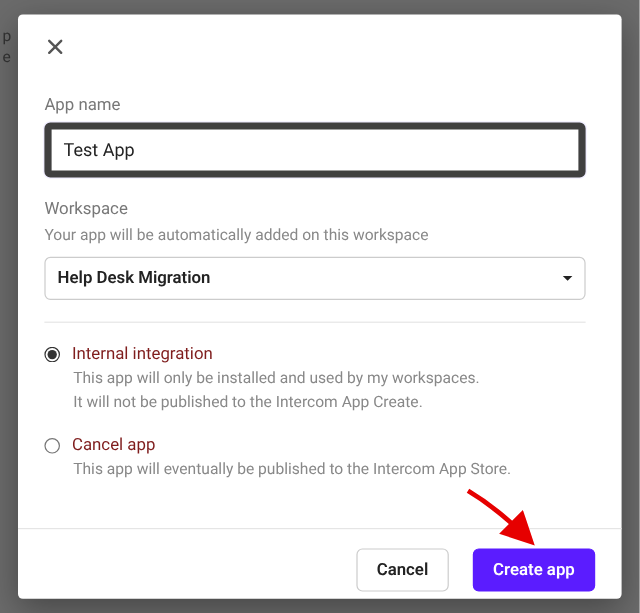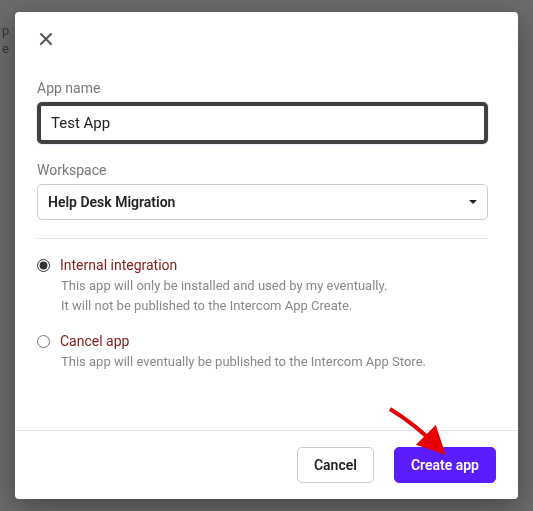--- a/index.html
+++ b/index.html
@@ -70,21 +70,21 @@
       font-size: 13px;
       color: #888;
       margin-bottom: 8px;
       line-height: 1.4;
     }
     .text-input {
       width: 100%;
       padding: 8px 10px;
       font-size: 15px;
       color: #222;
-      border: 4px solid #404040;
+      border: 6px solid #404040;
       border-radius: 5px;
       outline: none;
       box-shadow: 0 0 0 1px rgba(107,76,255,0.1);
       font-family: inherit;
     }
     .select {
       width: 100%;
       padding: 9px 10px;
       font-size: 14px;
       font-weight: 600;
@@ -181,34 +181,35 @@
         <path d="M3 3 L13 13 M13 3 L3 13" stroke="#555" stroke-width="2" stroke-linecap="round"></path>
       </svg>
     </div>
   </div>
 
   <div class="modal-body">
     <div class="field-label">App name</div>
     <input type="text" class="text-input" value="Test App" style="">
 
     <div class="field-label" style="margin-top:18px">Workspace</div>
+    <div class="sub-label">Your app will be automatically added on this workspace</div>
     <div class="select">
       <span>Help Desk Migration</span>
       <span class="caret"></span>
     </div>
 
     <div class="divider"></div>
 
     <div class="radio-group">
       <div class="radio-row">
         <input type="radio" name="apptype" class="radio-input" checked="" style="">
         <label class="radio-label">Internal integration</label>
       </div>
       <div class="radio-desc">
-        <span>This app will only be installed and used by my eventually.</span><br>
+        <span>This app will only be installed and used by my workspaces.</span><br>
         <span>It will </span><span class="und">not</span><span> be published to the Intercom App Create.</span>
       </div>
     </div>
 
     <div class="radio-group">
       <div class="radio-row">
         <input type="radio" name="apptype" class="radio-input" style="">
         <label class="radio-label">Cancel app</label>
       </div>
       <div class="radio-desc">This app will eventually be published to the Intercom App Store.</div>

